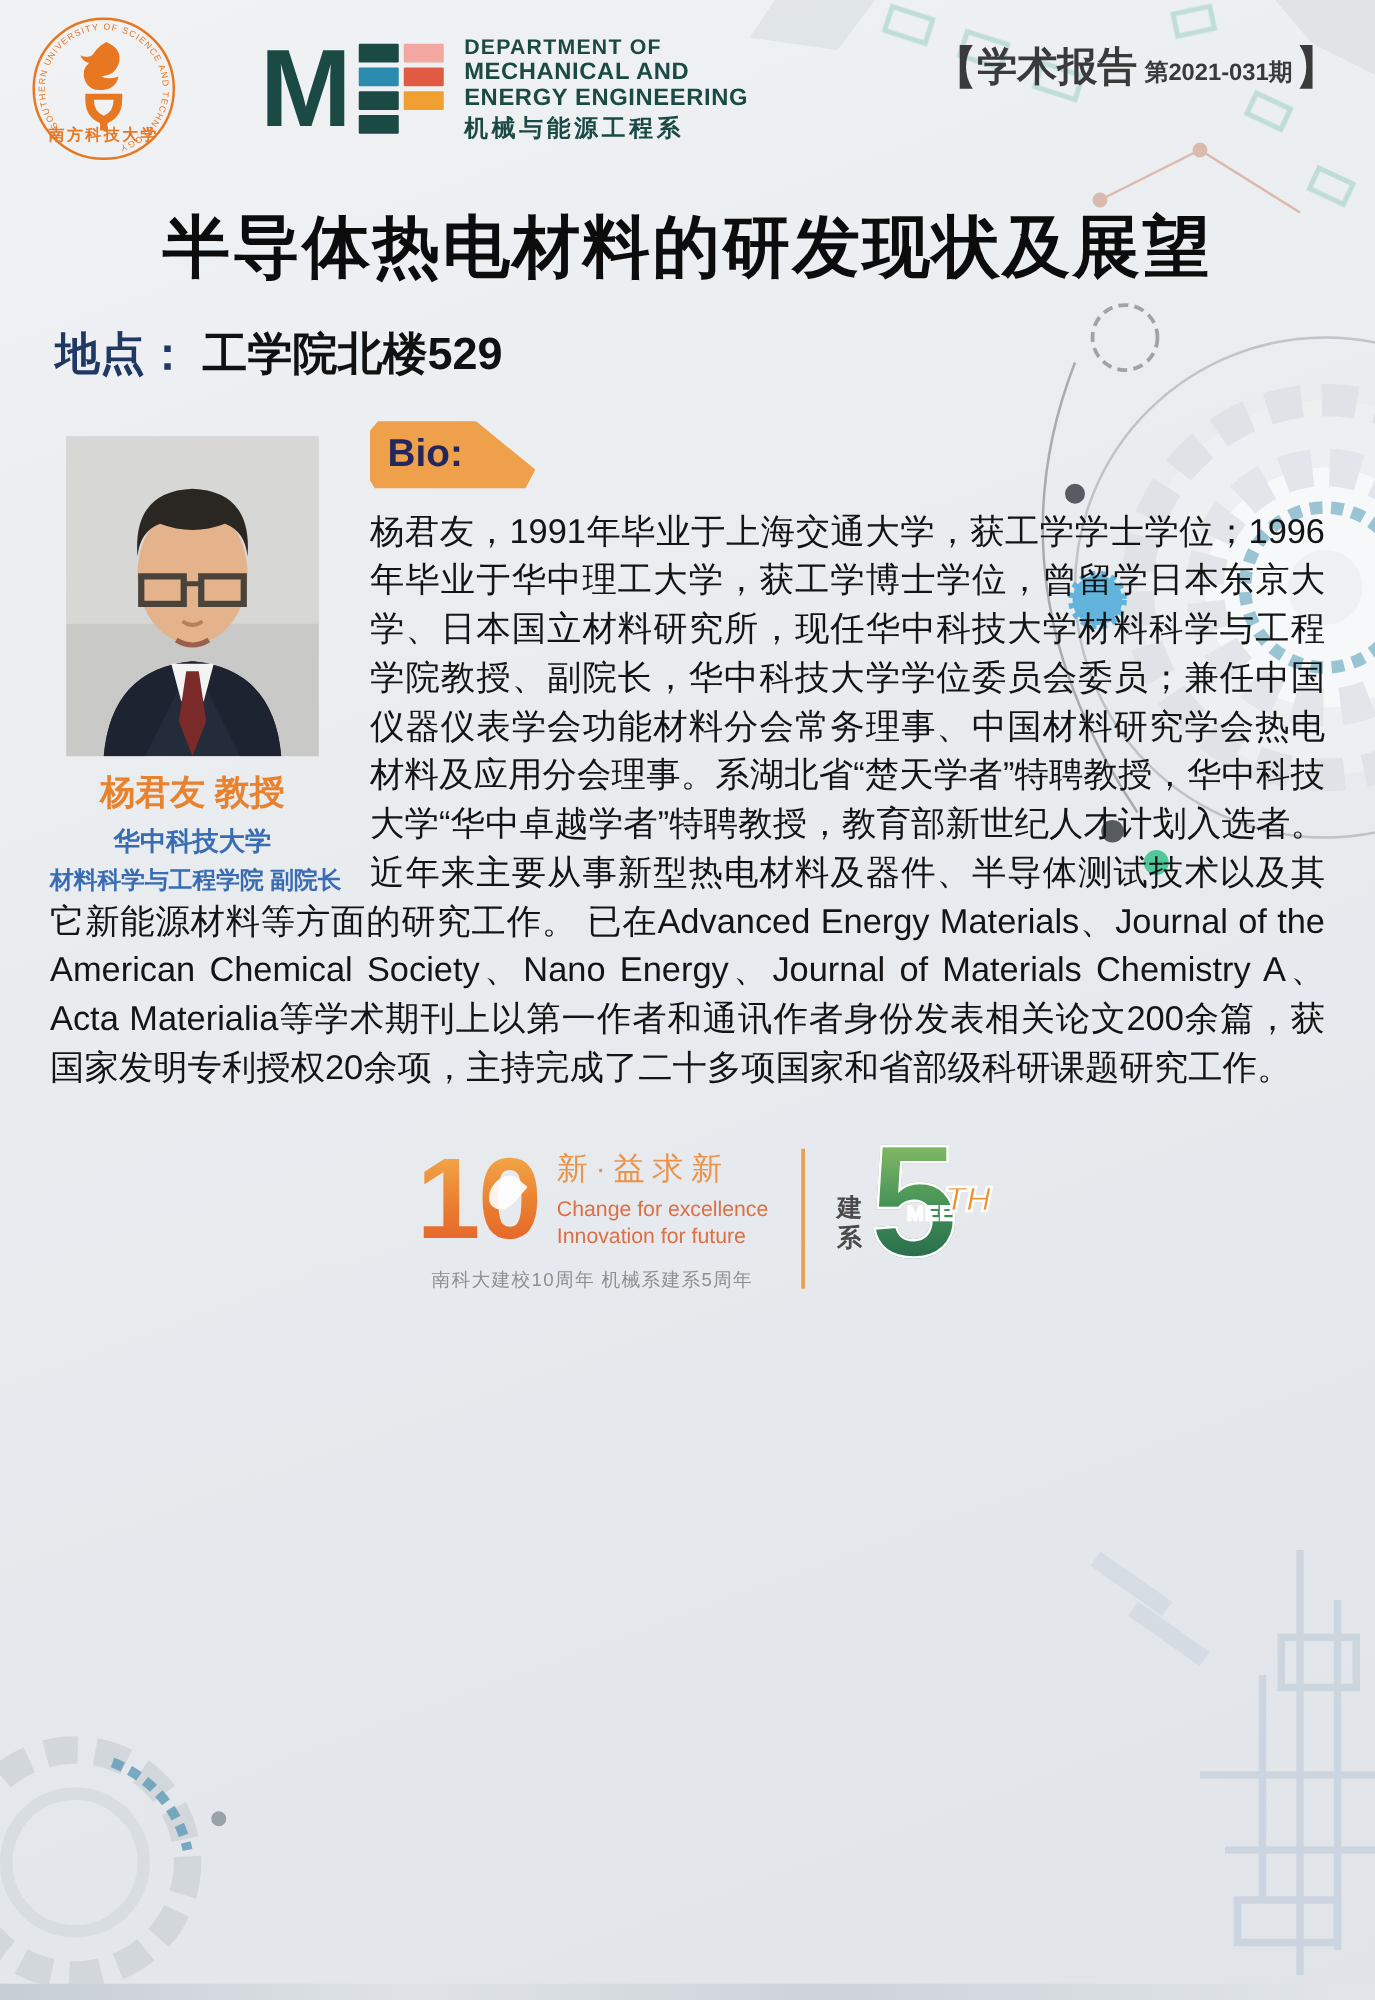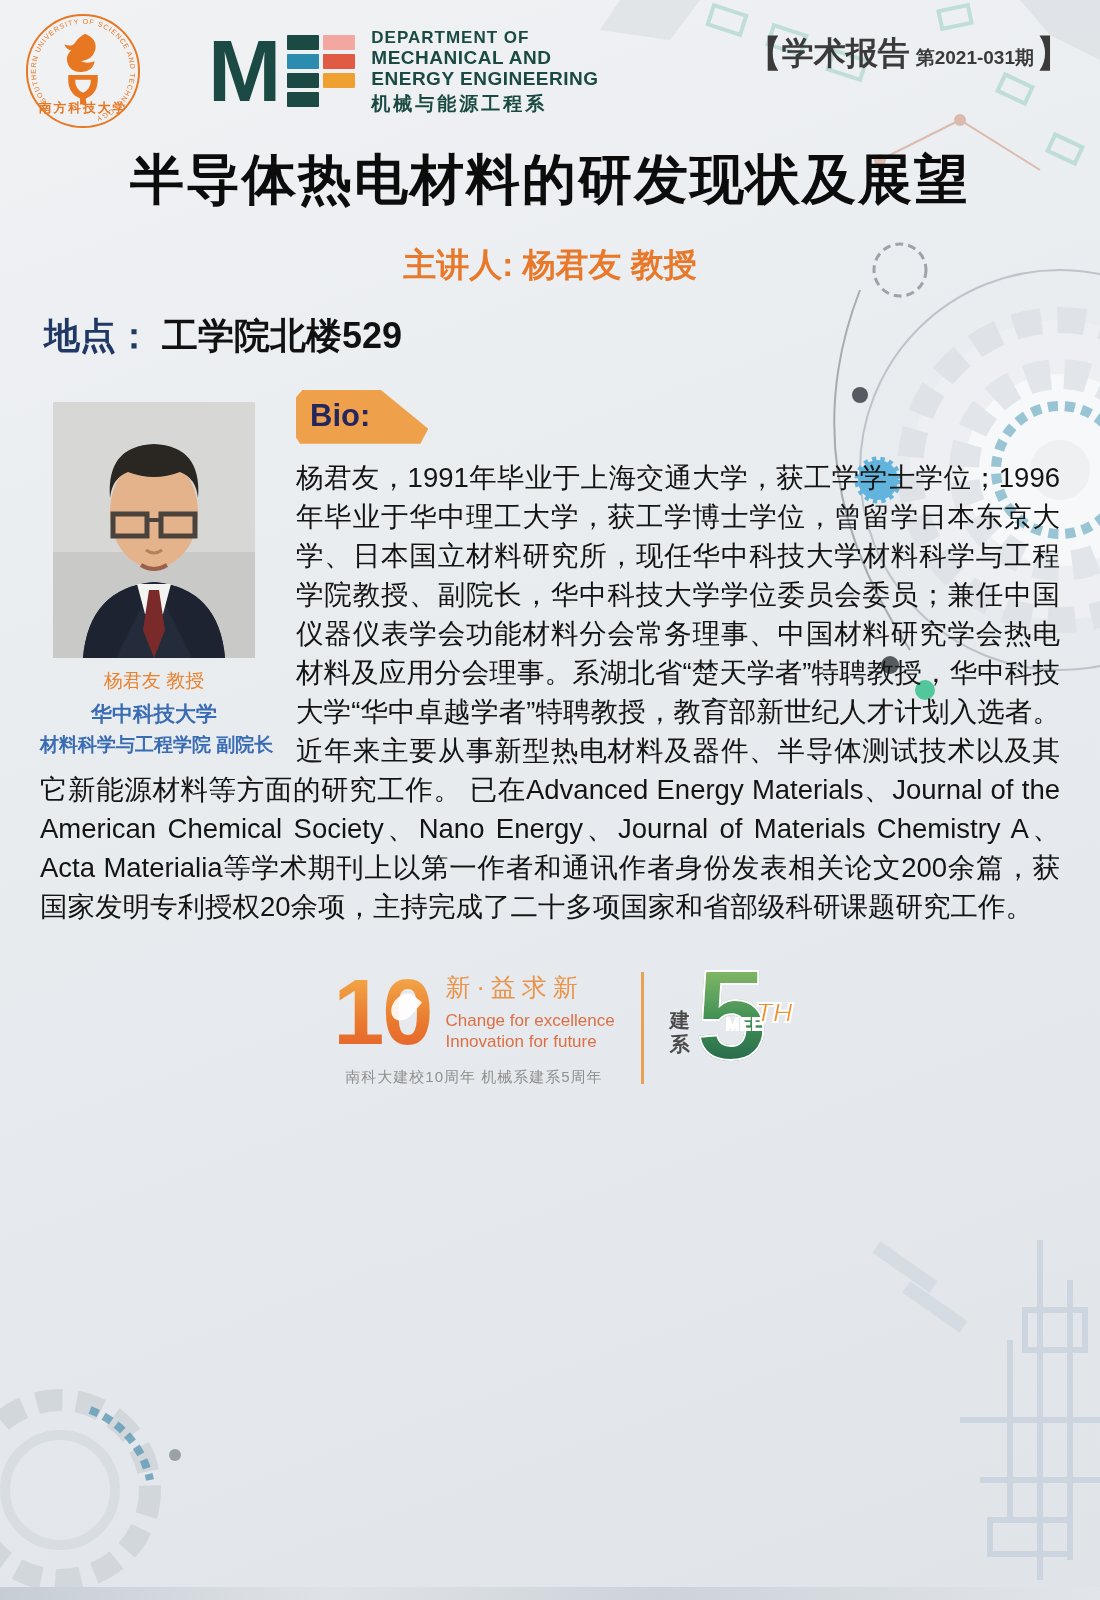--- a/index.html
+++ b/index.html
@@ -19,31 +19,31 @@
   .dept-text{margin-left:16px;color:#1b4a44;font-weight:bold;line-height:1.12;}
   .dept-text .en1{font-size:17px;letter-spacing:1px;}
   .dept-text .en2,.dept-text .en3{font-size:19px;letter-spacing:.5px;}
   .dept-text .cn{font-size:19px;letter-spacing:3px;margin-top:3px;}
   .series{margin-left:auto;margin-top:18px;color:#3a3a3a;white-space:nowrap;}
   .series .bracket{font-size:36px;font-weight:bold;vertical-align:-2px;}
   .series .stitle{font-size:32px;font-weight:bold;}
   .series .issue{font-size:19px;font-weight:bold;margin:0 2px 0 6px;}
 
   
-  .title{text-align:center;font-size:54px;font-weight:bold;color:#0c0c0c;letter-spacing:2px;}
+  .title{margin-top:18px;text-align:center;font-size:54px;font-weight:bold;color:#0c0c0c;letter-spacing:2px;}
   .speaker{margin-top:26px;text-align:center;font-size:33px;font-weight:bold;color:#e8782a;}
   .meta{margin:20px 0 0 44px;font-size:36px;font-weight:bold;line-height:1.55;}
   .meta .lbl{color:#1f3864;}
   .meta .val{color:#111;}
 
   
   .bio-section{margin:26px 40px 0 40px;}
   .photo-block{float:left;width:228px;margin-right:28px;text-align:center;}
   .photo{width:202px;height:256px;margin:12px auto 0 auto;display:block;background:#d8d8d6;}
-  .cap-name{margin-top:10px;font-size:19px;font-weight:normal;color:#e8822f;}
+  .cap-name{margin-top:10px;font-size:28px;font-weight:bold;color:#e8822f;}
   .cap-univ{margin-top:6px;font-size:21px;font-weight:bold;color:#3a6cb4;}
   .cap-title{margin-top:4px;font-size:19px;font-weight:bold;color:#3a6cb4;white-space:nowrap;}
   .tag{display:inline-block;background:#efa04b;color:#23275e;font-weight:bold;}
   .bio-tag{font-size:31px;padding:8px 58px 10px 14px;
     clip-path:polygon(0% 14%,5% 0%,64% 0%,100% 72%,94% 100%,3% 100%,0% 88%);}
   .bio-text{margin:14px 0 0 0;font-size:27.5px;line-height:39px;color:#141414;text-align:justify;}
 
   
   .abs-section{margin:40px 40px 0 40px;}
   .abs-tag{font-size:31px;padding:10px 62px 12px 16px;
@@ -175,21 +175,20 @@
           <div class="cn">机械与能源工程系</div>
         </div>
       </div>
 
       <div class="series">
         <span class="bracket">【</span><span class="stitle">学术报告</span><span class="issue">第2021-031期</span><span class="bracket">】</span>
       </div>
     </div>
 
     <div class="title">半导体热电材料的研发现状及展望</div>
-    <div class="speaker">主讲人: 杨君友 教授</div>
     <div class="meta">
       <div>
         <span class="lbl">地点：</span>
         <span class="val">工学院北楼529</span>
       </div>
     </div>
 
     <div class="bio-section">
       <div class="photo-block">
         <svg class="photo" viewBox="0 0 202 256">

